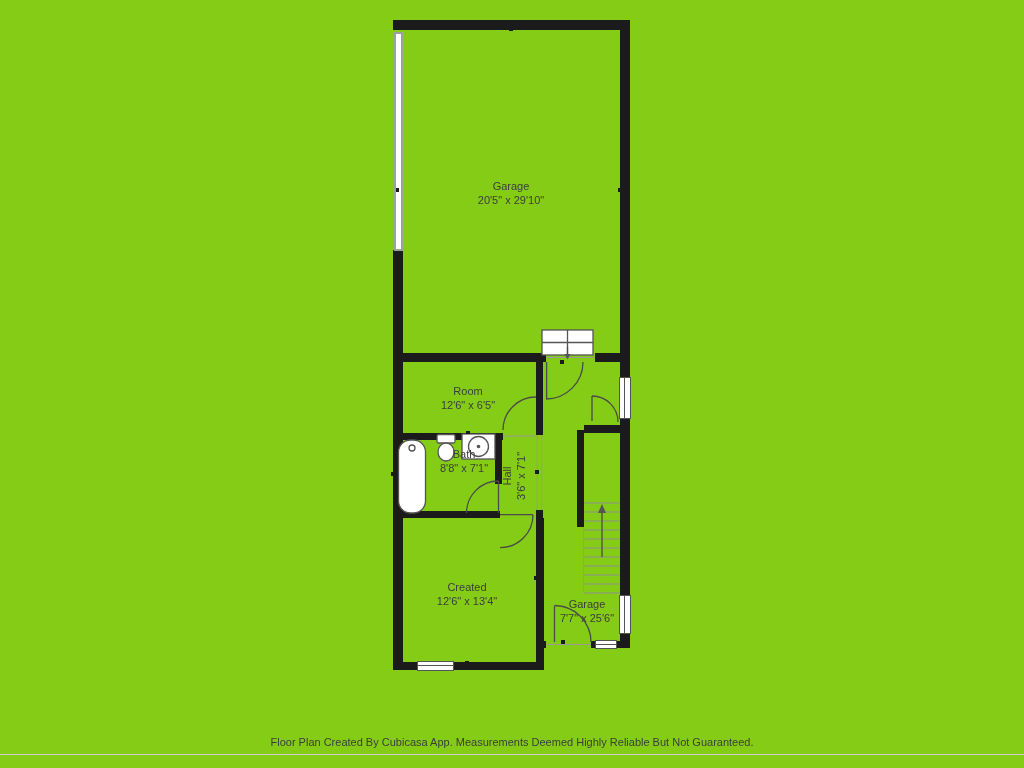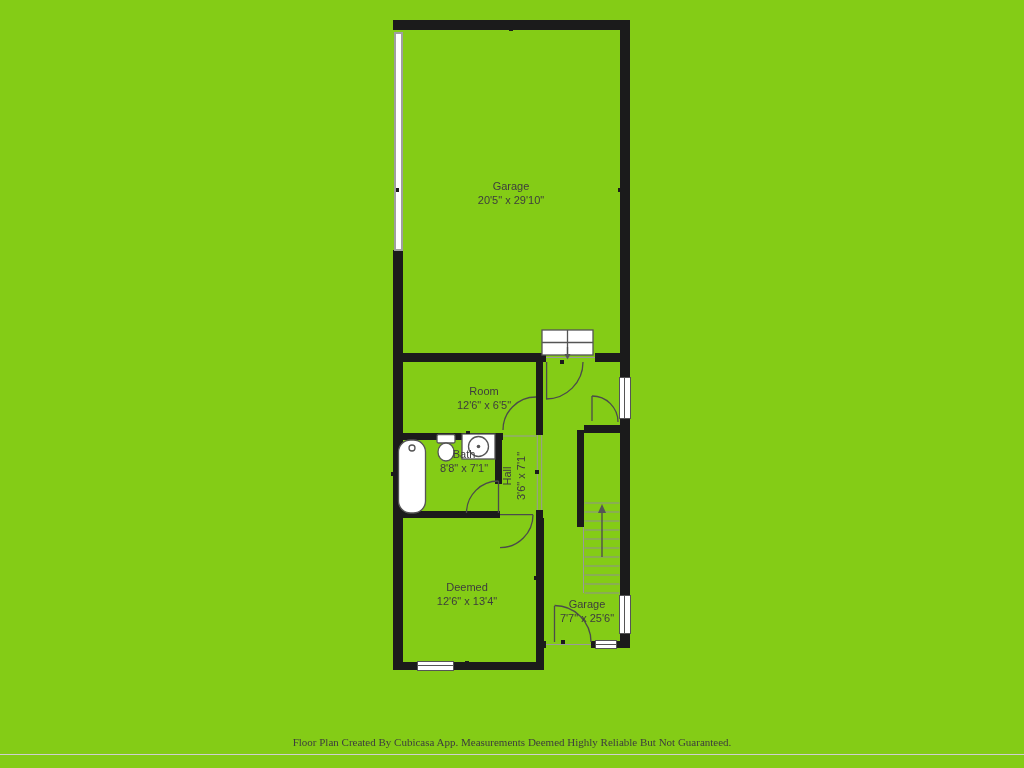--- a/index.html
+++ b/index.html
@@ -13,21 +13,21 @@
   .fix{stroke:var(--c-fixture,#555555);stroke-width:1.3;fill:#ffffff;}
   .fixfill{fill:var(--c-fixture,#555555);}
   .step{stroke:#8f8f8f;stroke-width:1;}
   .win{fill:#ffffff;stroke:var(--c-fixture,#555555);stroke-width:1;shape-rendering:crispEdges;}
   .winline{stroke:var(--c-fixture,#555555);stroke-width:1;shape-rendering:crispEdges;}
   .gdoor{fill:#ffffff;stroke:var(--c-garage-door,#9f9f9f);stroke-width:1.4;shape-rendering:crispEdges;}
   .lbl{position:absolute;transform:translate(-50%,-50%);text-align:center;white-space:nowrap;
        font-size:11px;line-height:13.5px;color:var(--c-text,#3d3d3d);}
   .lbl.rot{transform:translate(-50%,-50%) rotate(-90deg);}
   .footer{position:absolute;left:512px;top:742px;transform:translate(-50%,-50%);
-          font-size:11px;color:var(--c-text,#3d3d3d);white-space:nowrap;font-family:Liberation Serif, serif;}
+          font-size:11px;color:var(--c-text,#3d3d3d);white-space:nowrap;}
   .bottom-rule{position:absolute;left:0;top:754px;width:1024px;height:1px;background:#cfcfcf;}
 </style>
 </head>
 <body>
 
 <div class="canvas">
 
   <svg class="plan-svg" width="1024" height="768" viewBox="0 0 1024 768">
 
     <g>
@@ -159,37 +159,37 @@
       <rect class="dot" x="535" y="470" width="3.5" height="3.5"></rect>
       <rect class="dot" x="561" y="640" width="3.5" height="3.5"></rect>
     </g>
   </svg>
 
   <div class="lbl" style="left:511px;top:193px">
     <div>Garage</div>
     <div>20'5" x 29'10"</div>
   </div>
 
-  <div class="lbl" style="left:484px;top:398px">
+  <div class="lbl" style="left:468px;top:398px">
     <div>Room</div>
     <div>12'6" x 6'5"</div>
   </div>
 
   <div class="lbl" style="left:464px;top:461px">
     <div>Bath</div>
     <div>8'8" x 7'1"</div>
   </div>
 
   <div class="lbl rot" style="left:514px;top:476px">
     <div>Hall</div>
     <div>3'6" x 7'1"</div>
   </div>
 
   <div class="lbl" style="left:467px;top:594px">
-    <div>Deemed</div>
+    <div>Created</div>
     <div>12'6" x 13'4"</div>
   </div>
 
   <div class="lbl" style="left:587px;top:611px">
     <div>Garage</div>
     <div>7'7" x 25'6"</div>
   </div>
 
   <div class="footer">Floor Plan Created By Cubicasa App. Measurements Deemed Highly Reliable But Not Guaranteed.</div>
   <div class="bottom-rule"></div>

